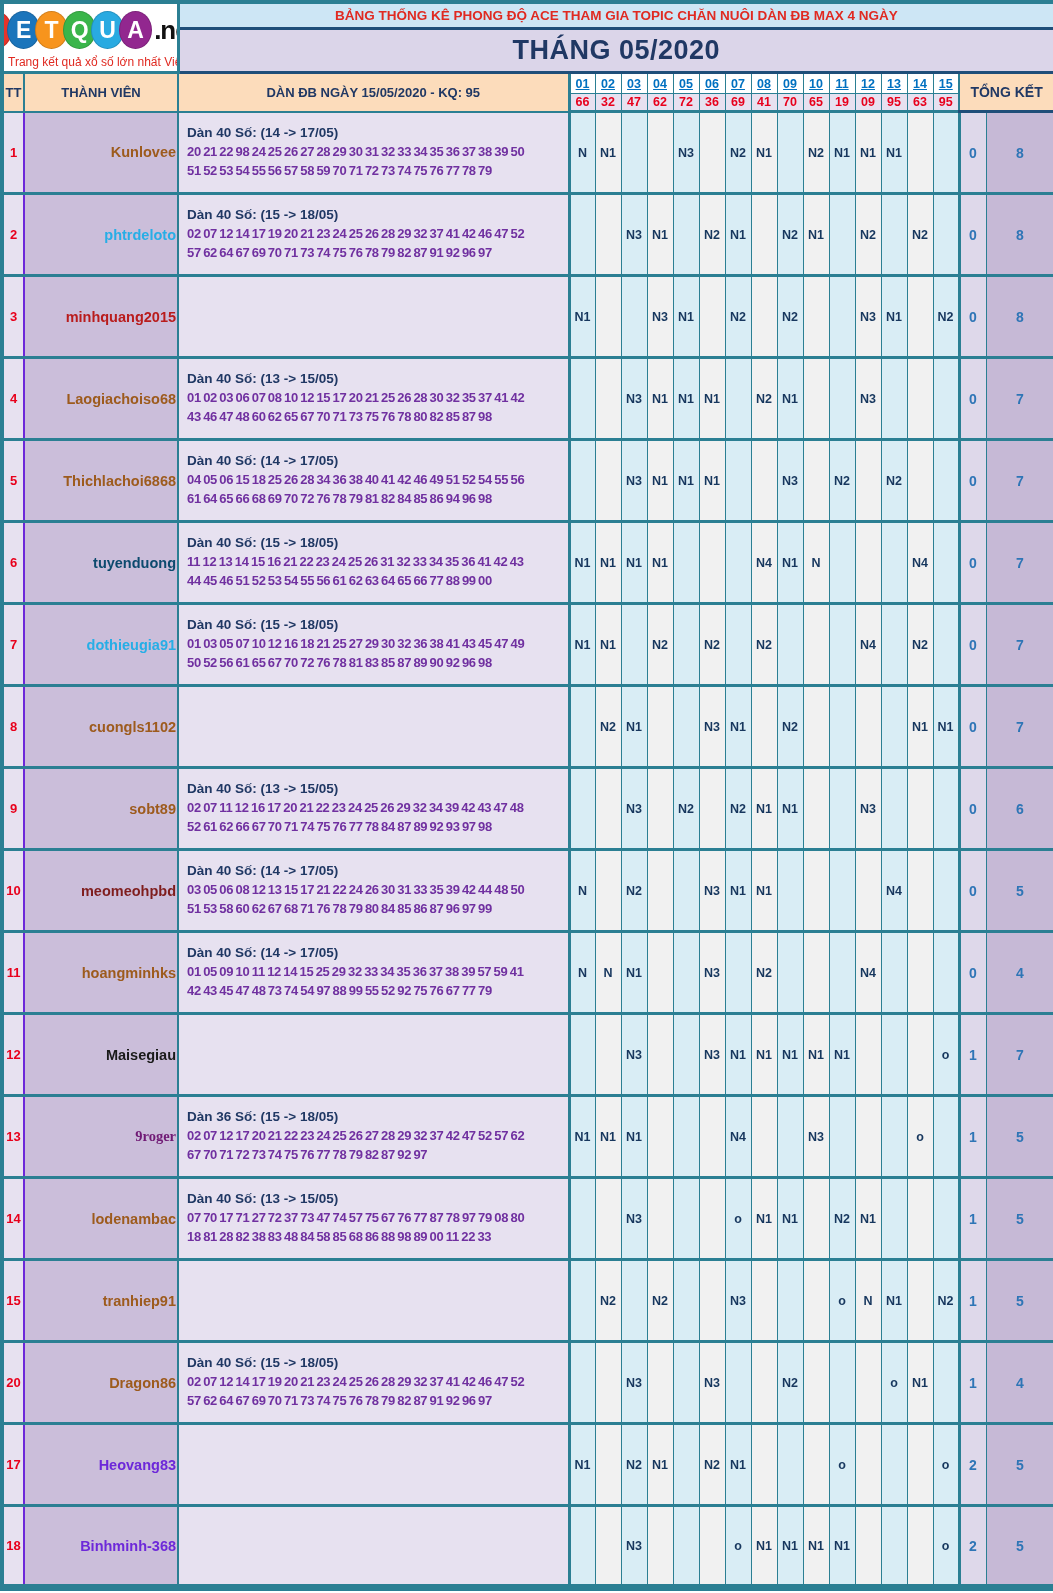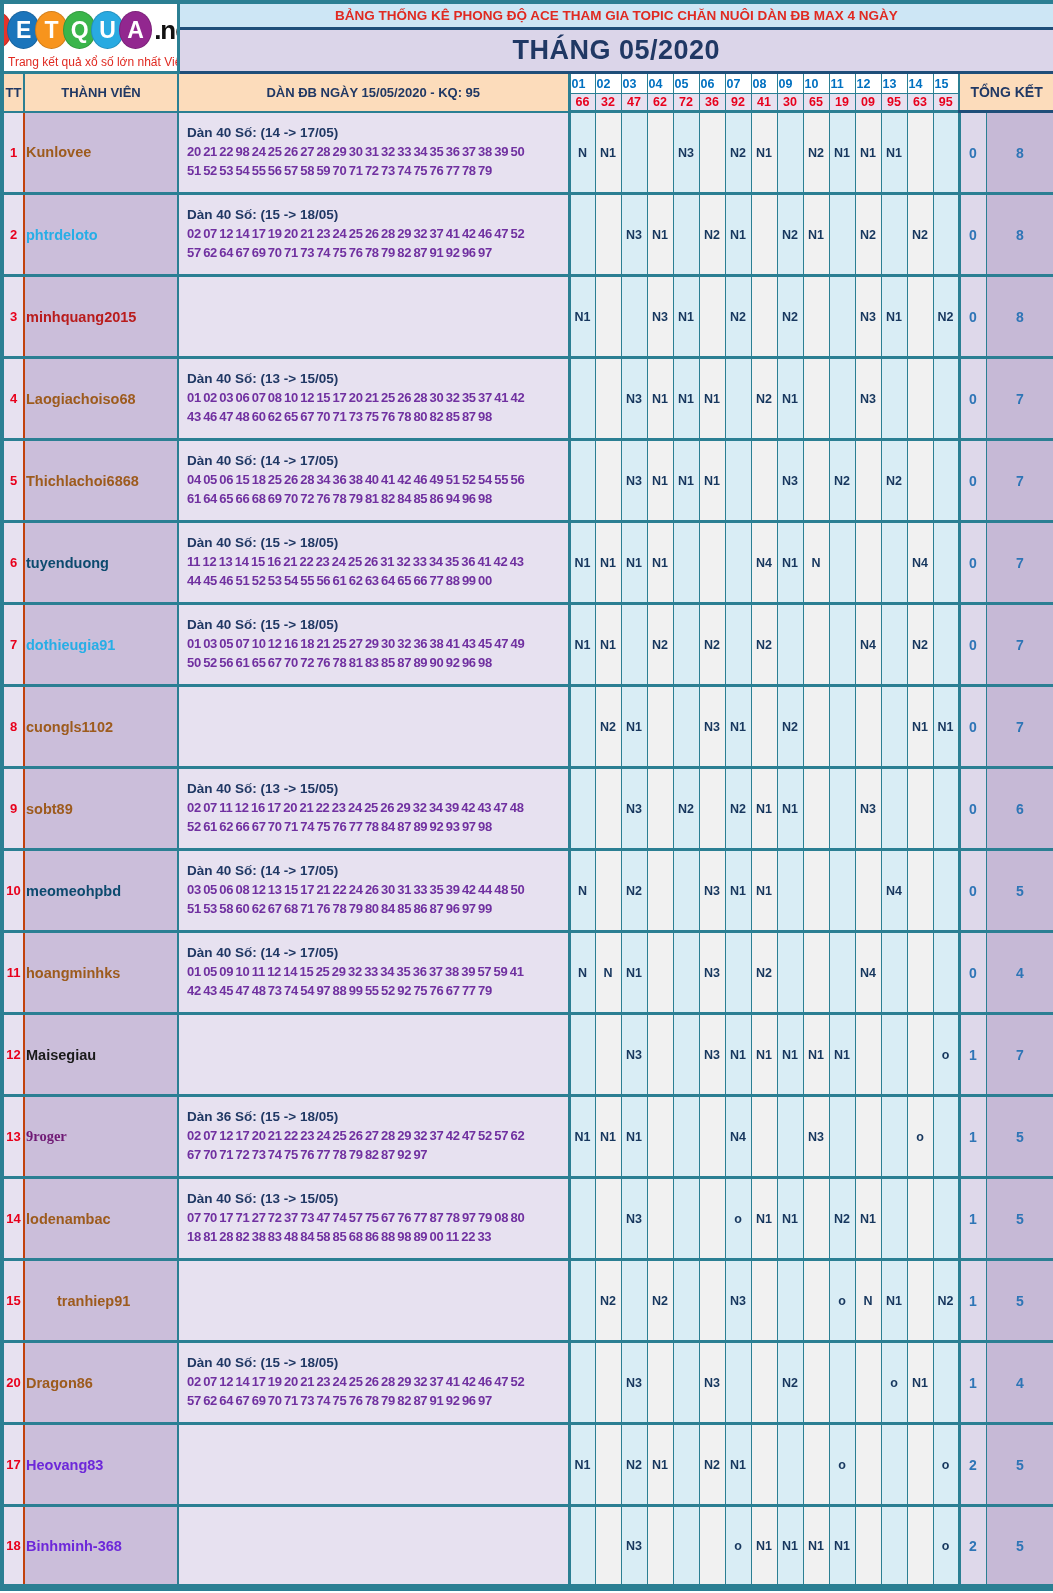--- a/index.html
+++ b/index.html
@@ -12,28 +12,28 @@
   .logo-cell{background:#ffffff;border:3px solid #2b7f93;padding:2px 4px;}
   .logo-card{width:100%;text-align:center;}
   .logo-word{display:flex;align-items:center;justify-content:center;height:44px;margin-top:2px;}
   .logo-letter{display:inline-flex;align-items:center;justify-content:center;width:31px;height:36px;border-radius:50%;color:#fff;font-weight:bold;font-size:23px;margin-left:-5px;border:1px solid rgba(0,0,0,0.15);}
   .logo-suffix{color:#111;font-weight:bold;font-size:26px;margin-left:2px;letter-spacing:-1px;}
   .logo-tagline{color:#e02a21;font-size:12px;margin-top:3px;white-space:nowrap;}
   .banner-cell{background:#cde6f5;border:3px solid #1f4e79;color:#e02a21;font-weight:bold;font-size:13.5px;text-align:center;height:26px;}
   .month-cell{background:#dbd5e9;border:3px solid #1f4e79;color:#203864;font-weight:bold;font-size:27px;text-align:center;height:44px;letter-spacing:0.5px;}
   .hdr-peach{background:#fcdcbb;color:#203864;font-weight:bold;text-align:center;border:2px solid #2b7f93;font-size:13px;}
   .tongket-cell{background:#fcdcbb;color:#203864;font-weight:bold;text-align:center;border:2px solid #2b7f93;border-top:3px solid #1f4e79;border-bottom:3px solid #1f4e79;font-size:14px;}
-  .day-hdr{background:#ffffff;color:#0070c0;font-weight:bold;font-size:12.5px;border:1px solid #2b7f93;border-top:3px solid #1f4e79;height:21px;}
+  .day-hdr{background:#ffffff;color:#0070c0;font-weight:bold;font-size:12.5px;text-align:center;border:1px solid #2b7f93;border-top:3px solid #1f4e79;height:21px;text-decoration:underline;}
   .res-hdr{background:#e7e1f0;color:#e8001c;font-weight:bold;font-size:12.5px;text-align:center;border:1px solid #2b7f93;border-bottom:3px solid #2b7f93;height:17px;}
 
   
   tbody tr{height:82px;}
   tbody td{border:1px solid #2b7f93;border-bottom:3px solid #2b7f93;}
   .c-tt{background:#e7e1f0;color:#e8001c;font-weight:bold;text-align:center;font-size:13px;border-left:3px solid #2b7f93;}
-  .c-member{background:#cbbeda;font-weight:bold;font-size:14.5px;text-align:left;border-left:2px solid #c2410c;border-right:2px solid #2b7f93;cursor:pointer;}
+  .c-member{background:#cbbeda;font-weight:bold;font-size:14.5px;text-align:right;border-left:2px solid #6d28d9;border-right:2px solid #2b7f93;cursor:pointer;}
   .c-dan{background:#e7e1f0;padding:4px 8px;border-right:3px solid #2b7f93;}
   .dan-title{color:#203864;font-weight:bold;font-size:13.5px;margin-bottom:2px;white-space:nowrap;}
   .dan-line{color:#7030a0;font-weight:bold;font-size:13px;letter-spacing:-0.3px;word-spacing:-1px;white-space:nowrap;line-height:19px;}
   .c-day{font-weight:bold;font-size:12.5px;color:#17375e;text-align:center;}
   .day-a{background:#d9edf5;}
   .day-b{background:#f1f1f1;}
   .c-o{background:#ded8ea;color:#2e75b6;font-weight:bold;text-align:center;font-size:14px;border-left:3px solid #2b7f93;}
   .c-total{background:#c6b9d6;color:#2e75b6;font-weight:bold;text-align:center;font-size:14px;}
 </style>
 </head>
@@ -107,23 +107,23 @@
           <td class="day-hdr">15</td>
           <td id="tongket-cell" class="tongket-cell" rowspan="2" colspan="2">TỔNG KẾT</td>
     </tr>
     <tr id="results-row">
           <td class="res-hdr" style="border-left: 3px solid rgb(43, 127, 147);">66</td>
           <td class="res-hdr">32</td>
           <td class="res-hdr">47</td>
           <td class="res-hdr">62</td>
           <td class="res-hdr">72</td>
           <td class="res-hdr">36</td>
-          <td class="res-hdr">92</td>
+          <td class="res-hdr">69</td>
           <td class="res-hdr">41</td>
-          <td class="res-hdr">30</td>
+          <td class="res-hdr">70</td>
           <td class="res-hdr">65</td>
           <td class="res-hdr">19</td>
           <td class="res-hdr">09</td>
           <td class="res-hdr">95</td>
           <td class="res-hdr">63</td>
           <td class="res-hdr">95</td>
         </tr>
   </thead>
   <tbody id="table-body">
         <tr>
@@ -347,21 +347,21 @@
           <td class="c-day day-a"></td>
           <td class="c-day day-b">N3</td>
           <td class="c-day day-a"></td>
           <td class="c-day day-b"></td>
           <td class="c-day day-a"></td>
           <td class="c-o">0</td>
           <td class="c-total">6</td>
         </tr>
         <tr>
           <td class="c-tt">10</td>
-          <td class="c-member" style="color: #0c4a6e;">meomeohpbd</td>
+          <td class="c-member" style="color: #7f1d1d;">meomeohpbd</td>
           <td class="c-dan">
             <div class="dan-title">Dàn 40 Số: (14 -&gt; 17/05)</div>
             <div class="dan-line">03 05 06 08 12 13 15 17 21 22 24 26 30 31 33 35 39 42 44 48 50</div>
             <div class="dan-line">51 53 58 60 62 67 68 71 76 78 79 80 84 85 86 87 96 97 99</div>
           </td>
           <td class="c-day day-a" style="border-left: 3px solid rgb(43, 127, 147);">N</td>
           <td class="c-day day-b"></td>
           <td class="c-day day-a">N2</td>
           <td class="c-day day-b"></td>
           <td class="c-day day-a"></td>

